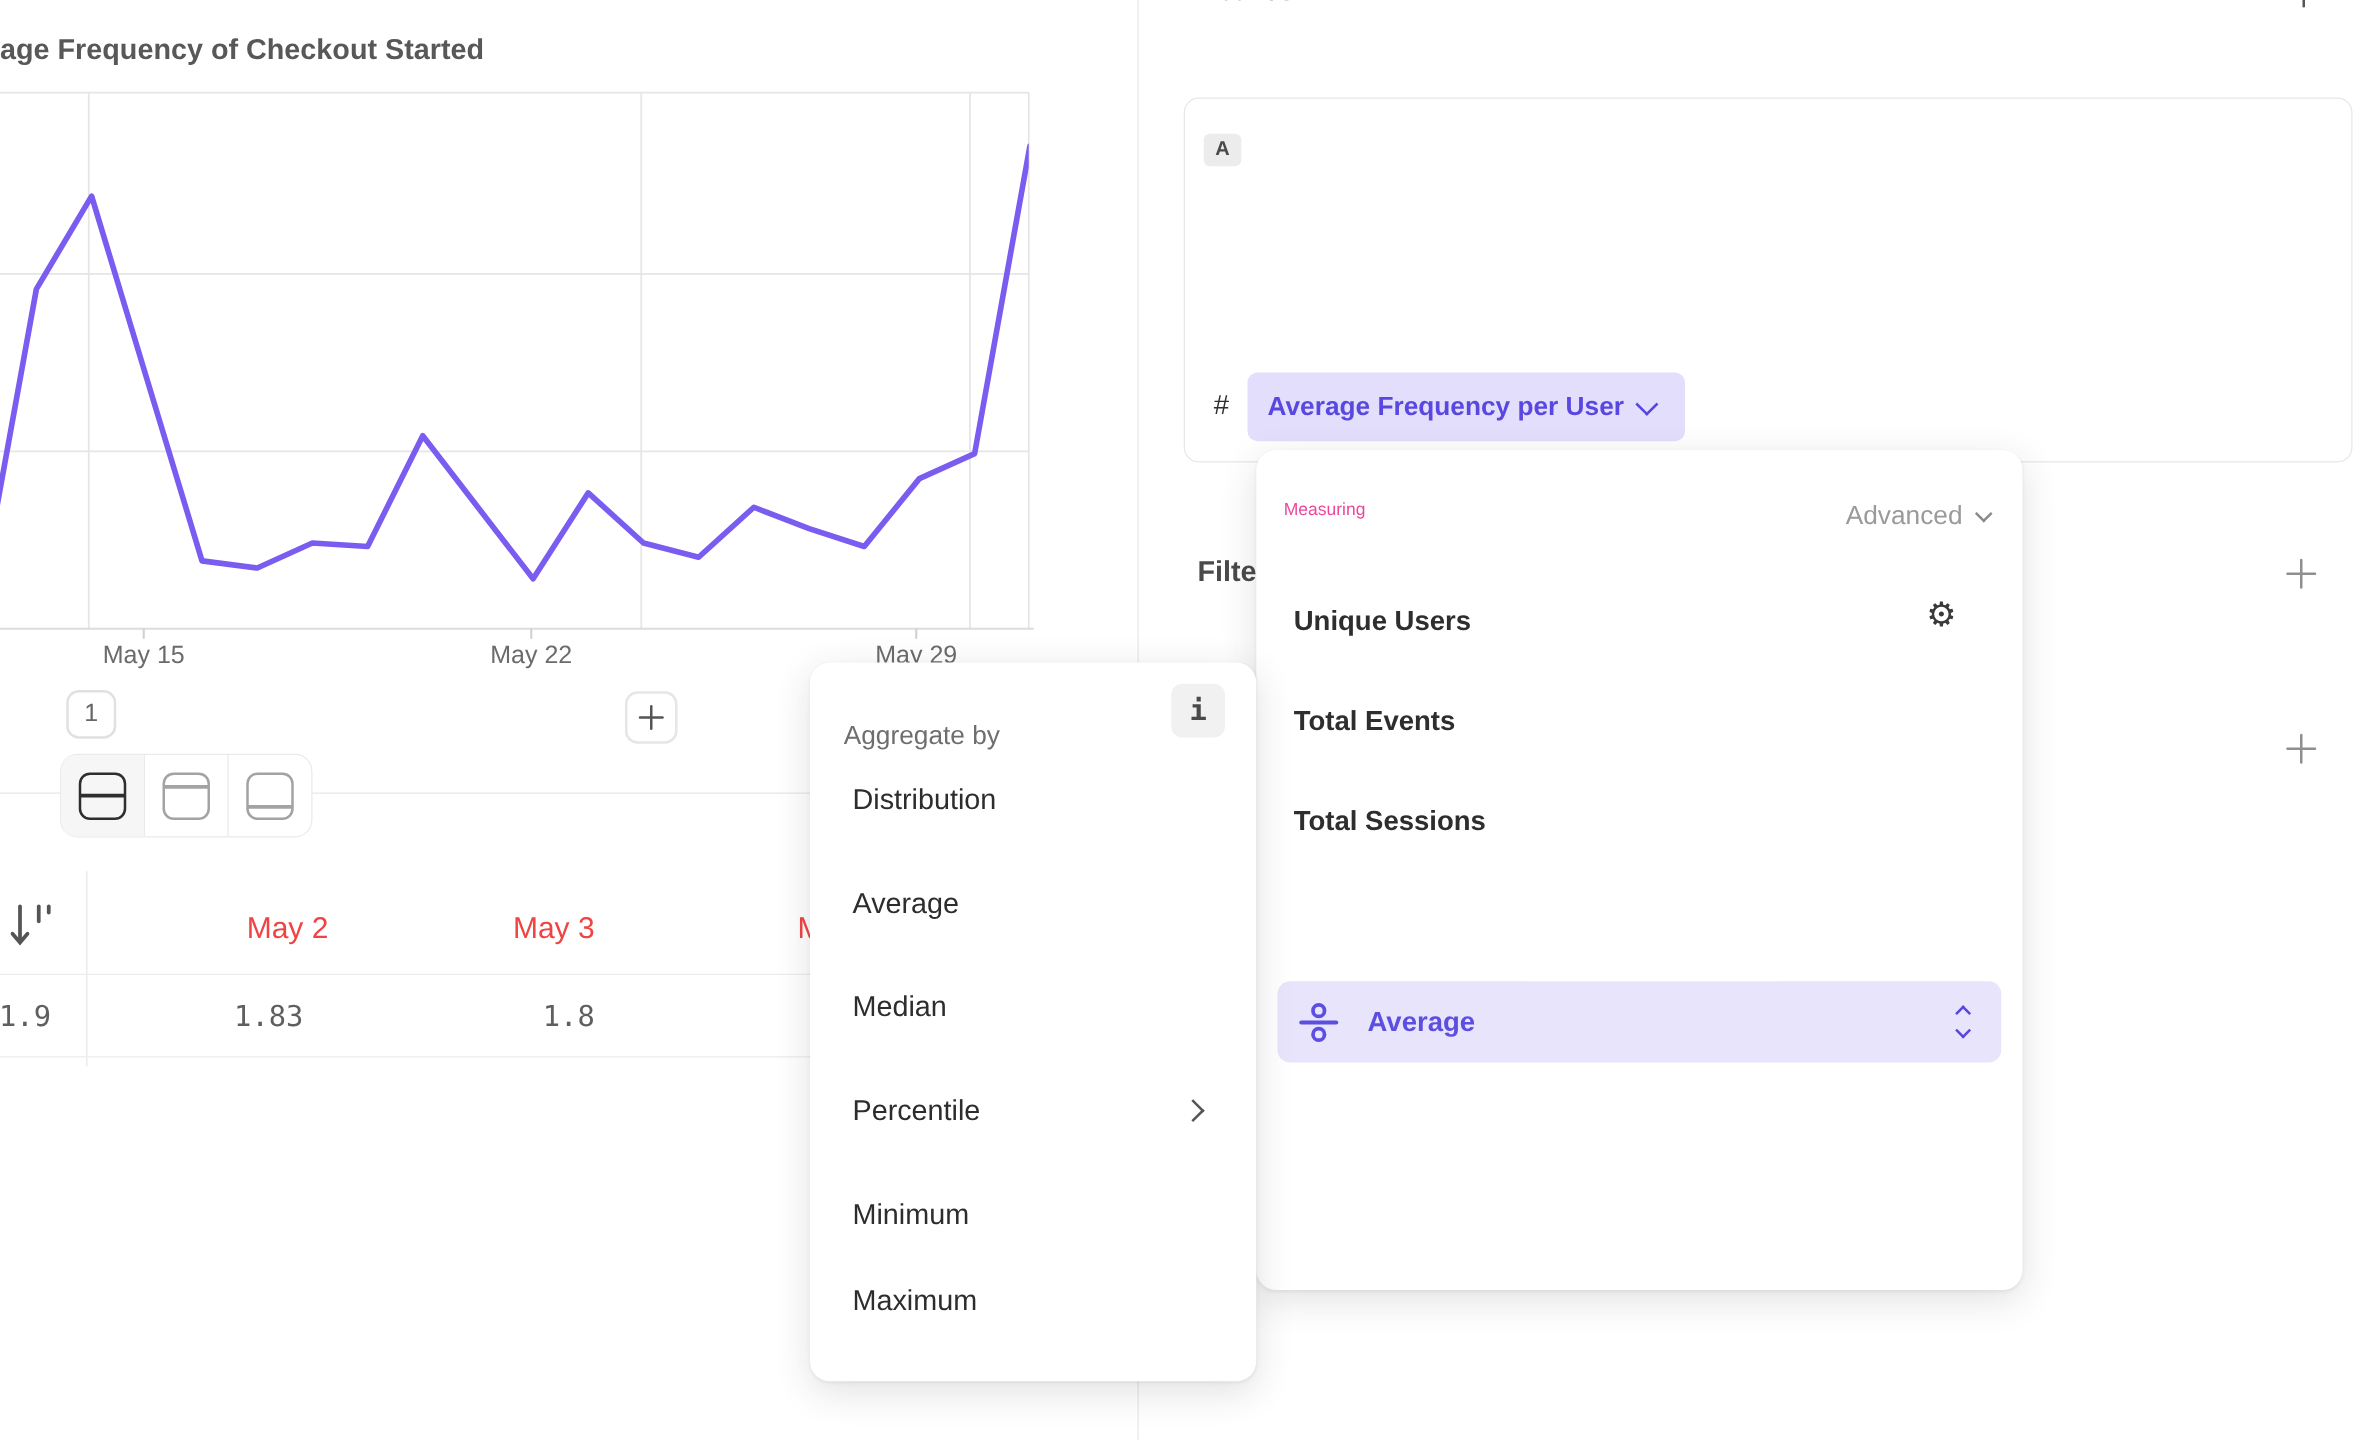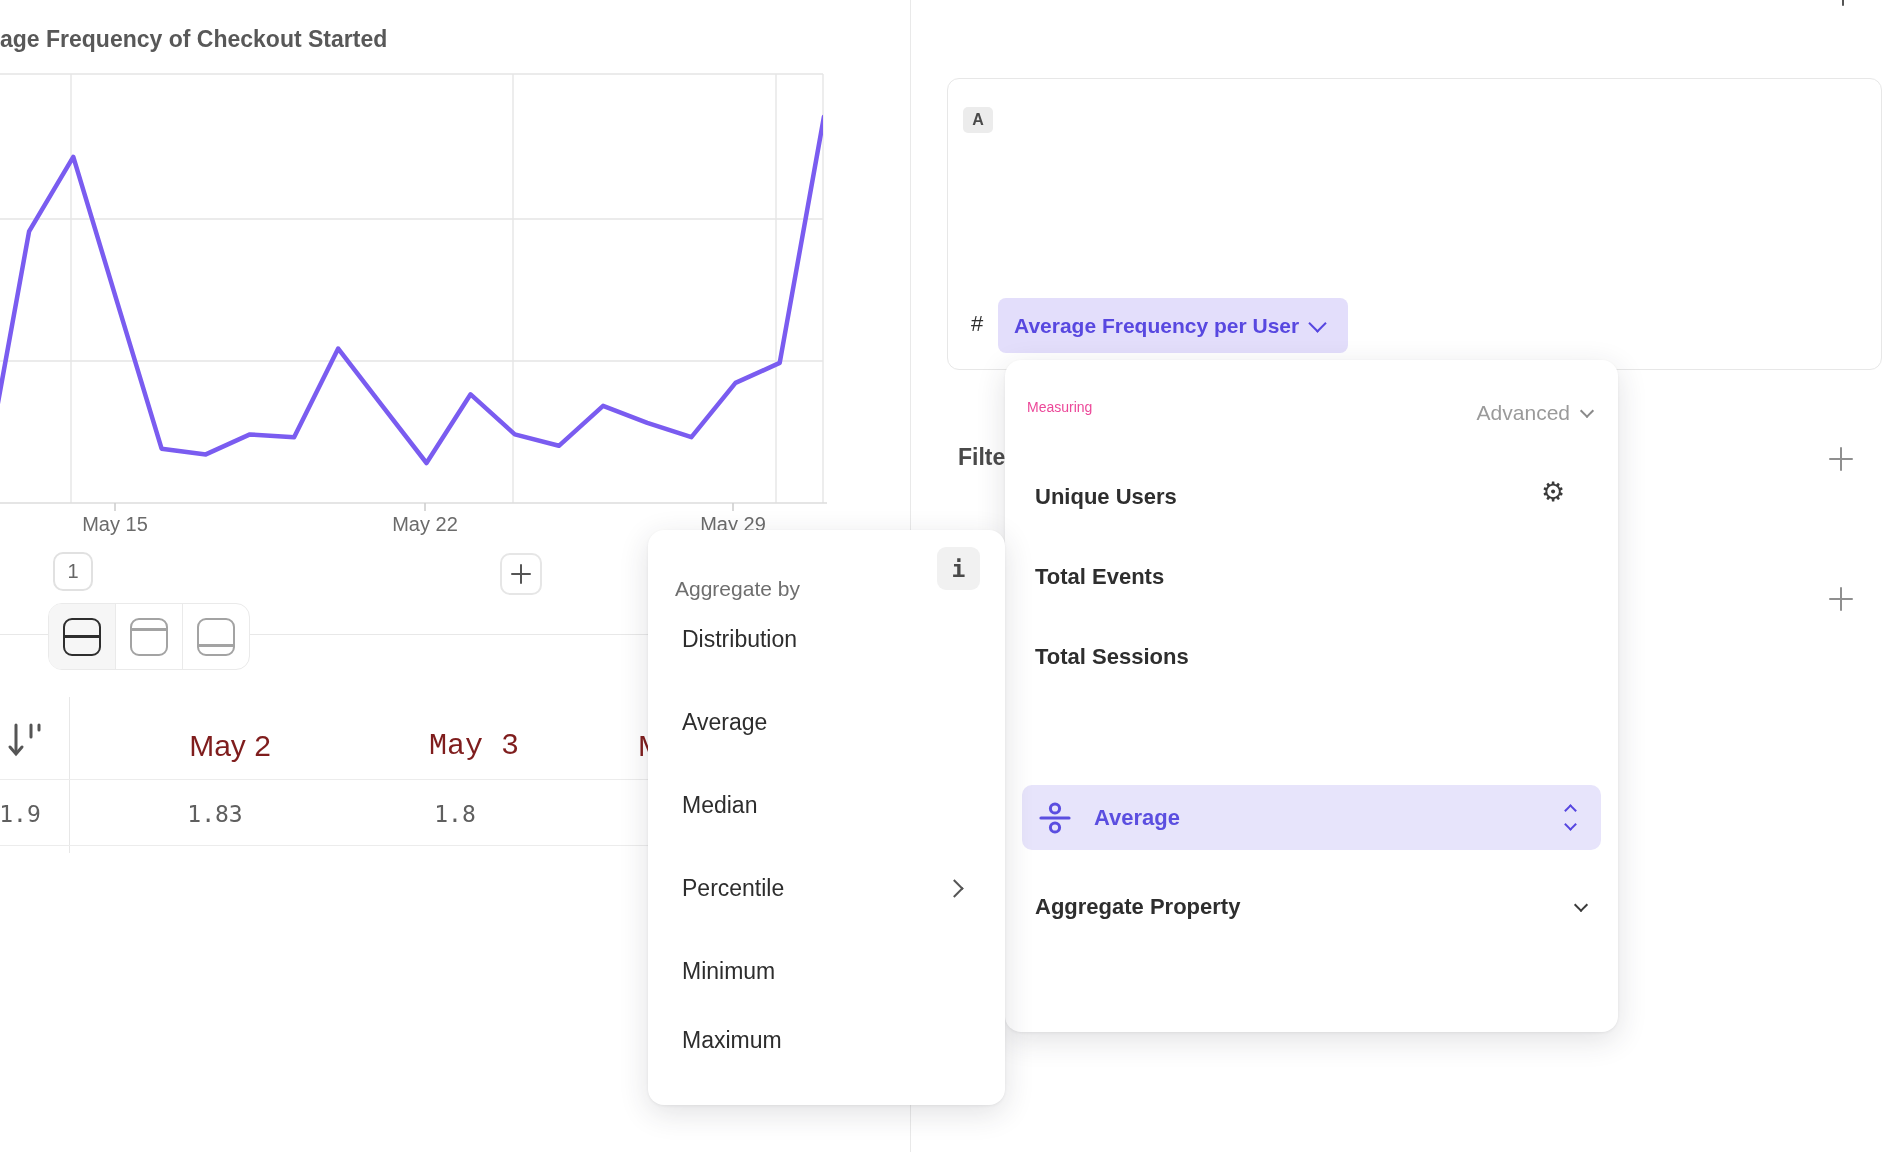--- a/index.html
+++ b/index.html
@@ -41,21 +41,21 @@
   .ticon .bar{position:absolute;left:-1px;right:-1px;height:2.5px;background:#a3a3a3;}
   .ticon.dark{border-color:#2e2e2e;}
   .ticon.dark .bar{background:#2e2e2e;}
   .ticon .bar.mid{top:50%;margin-top:-1.25px;}
   .ticon .bar.top{top:26%;}
   .ticon .bar.bot{bottom:18%;height:3.5px;}
 
   
   .tbl-line{background:#ececec;height:1px;z-index:1;}
   .tbl-vline{background:#e7e7e7;width:1px;z-index:1;}
-  .tbl-hdr{top:729px;width:140px;text-align:center;font-size:30px;font-weight:500;color:#7f1d1d;z-index:1;white-space:nowrap;}
+  .tbl-hdr{top:729px;width:140px;text-align:center;font-size:24px;font-weight:500;color:#ef4444;z-index:1;white-space:nowrap;}
   .tbl-val{top:801px;width:140px;text-align:center;font-size:23px;color:#5f5f5f;z-index:1;white-space:nowrap;}
 
   
   #divider{left:910px;top:0;width:1px;height:1152px;background:#e9e9e9;}
   #top-heading{left:955px;top:-21px;font-size:23px;font-weight:600;color:#3a3a3a;}
   #top-plus-partial{left:1832px;top:-16px;}
 
   #metric-card{left:947px;top:78px;width:933px;height:290px;border:1px solid #e7e7e7;border-radius:12px;background:#fff;}
   #metric-badge{left:15px;top:28px;width:30px;height:26px;background:#ececec;border-radius:5px;display:flex;align-items:center;justify-content:center;font-size:16px;font-weight:700;color:#4a4a4a;}
   #metric-name{left:61px;top:29px;font-size:21px;color:#9b9b9b;white-space:nowrap;}
@@ -163,21 +163,21 @@
   <svg class="abs" style="left:7px;top:720px;z-index:1;" width="36" height="40" viewBox="0 0 36 40">
     <g stroke="#555" stroke-width="3" stroke-linecap="round" fill="none">
       <line x1="9" y1="5" x2="9" y2="33"></line>
       <polyline points="3,27 9,34 15,27"></polyline>
       <line x1="24" y1="5" x2="24" y2="17"></line>
       <line x1="32" y1="5" x2="32" y2="10"></line>
     </g>
   </svg>
 
   <div class="abs tbl-hdr" style="left:160px;">May 2</div>
-  <div class="abs tbl-hdr" style="left:404px;font-family:Liberation Mono, monospace;">May 3</div>
+  <div class="abs tbl-hdr" style="left:373px;">May 3</div>
   <div class="abs tbl-hdr" style="left:638px;text-align:left;">May 4</div>
 
   <div class="abs tbl-val mono" style="left:-8px;width:56px;">1.9</div>
   <div class="abs tbl-val mono" style="left:145px;">1.83</div>
   <div class="abs tbl-val mono" style="left:385px;">1.8</div>
 
   <div class="abs" id="divider"></div>
 
   <div class="abs" id="top-heading">Metrics</div>
   <div class="abs" id="top-plus-partial">
@@ -237,19 +237,15 @@
         <line x1="3" y1="17" x2="31" y2="17" stroke="#5B4EE0" stroke-width="3.2" stroke-linecap="round"></line>
         <circle cx="17" cy="26.5" r="4.6" fill="none" stroke="#5B4EE0" stroke-width="3"></circle>
       </svg>
       <span class="lbl">Average</span>
       <span id="avg-updown">
         <span class="chev up sm purple" style="width:7px;height:7px;"></span>
         <span class="chev down sm purple" style="width:7px;height:7px;"></span>
       </span>
     </div>
 
-    <div class="abs collapsed-row" style="top:527px;">
-      <span class="lbl">Aggregate Property</span>
-      <span class="chev down sm dark"></span>
-    </div>
   </div>
 
 </div>
 
 </body></html>

